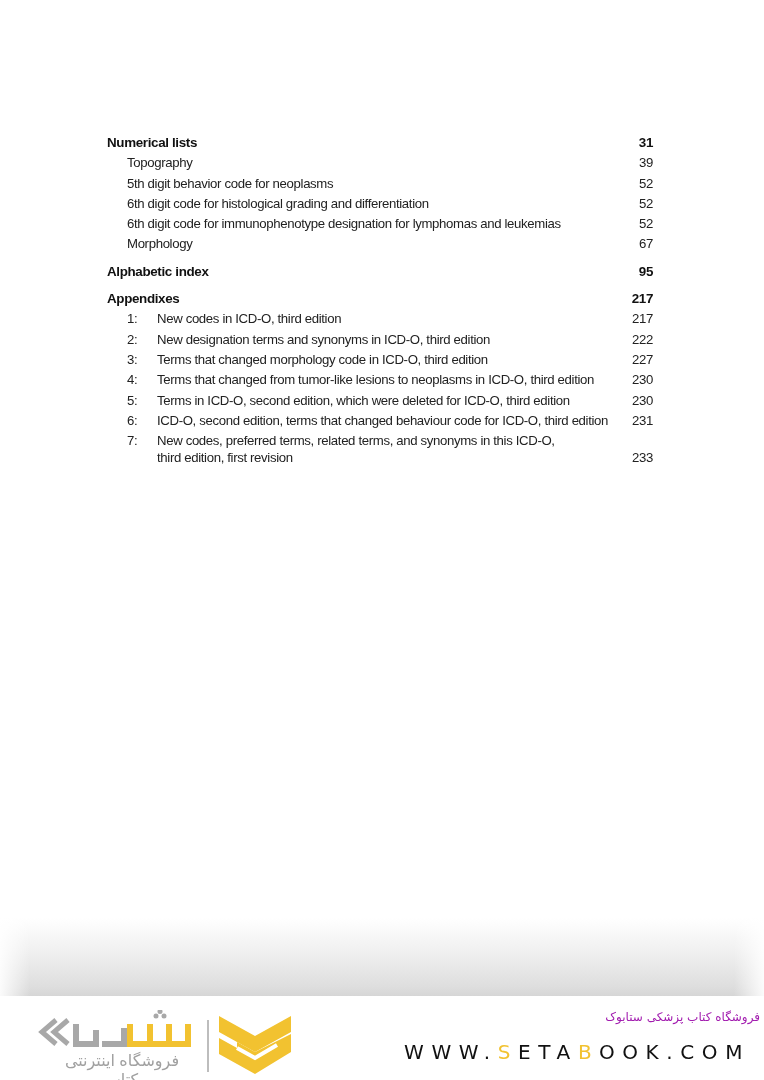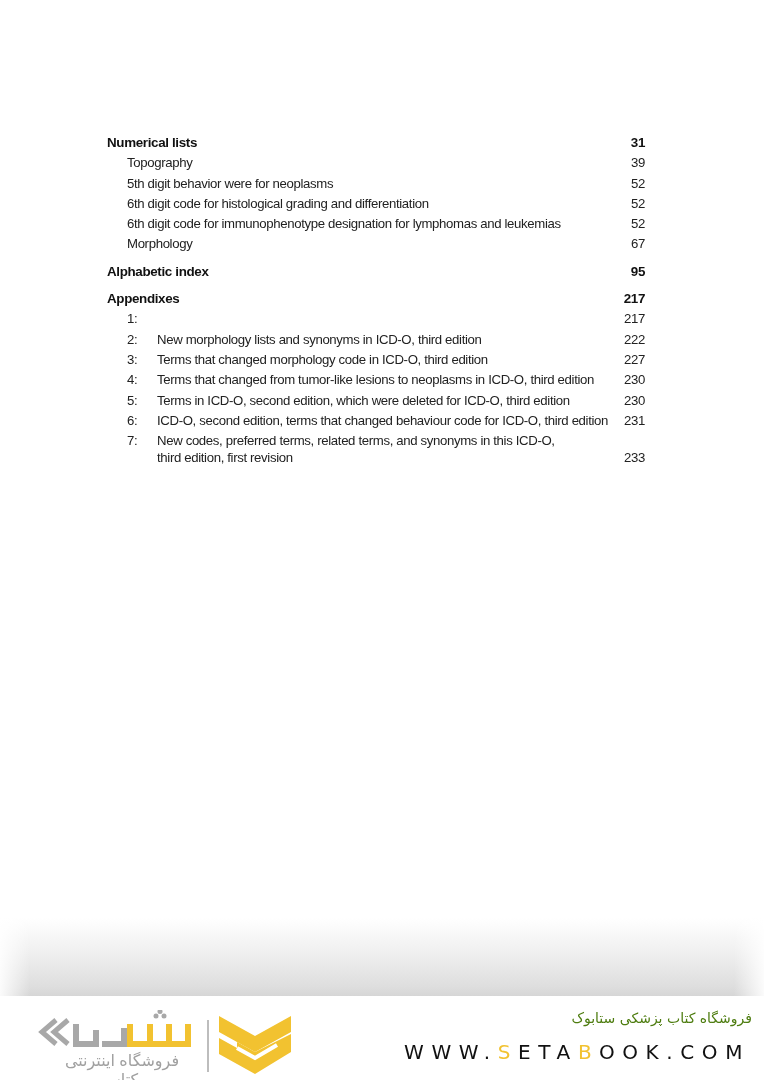--- a/index.html
+++ b/index.html
@@ -24,21 +24,21 @@
       letter-spacing: -0.35px;
     }
     .row {
       position: relative;
       height: 20.3px;
       line-height: 20px;
       white-space: nowrap;
     }
     .row .pg {
       position: absolute;
-      right: 8px;
+      right: 0;
       top: 0;
     }
     .section {
       font-weight: bold;
       font-size: 13.4px;
       color: #111;
     }
     .section.gap {
       margin-top: 7px;
     }
@@ -131,24 +131,24 @@
       left: 52px;
       top: 55px;
       width: 140px;
       font-size: 16px;
       color: #a0a0a0;
       direction: rtl;
       text-align: center;
     }
     .store-fa {
       position: absolute;
-      right: 12px;
+      right: 4px;
       top: 14px;
-      font-size: 14px;
-      color: #4d7c0f;
+      font-size: 12px;
+      color: #a21caf;
       direction: rtl;
       font-family: "DejaVu Sans", sans-serif;
     }
     .store-url {
       position: absolute;
       right: 14px;
       top: 44px;
       font-size: 20px;
       letter-spacing: 7.6px;
       color: #111;
@@ -164,21 +164,21 @@
 
   <div class="row section">
     <span>Numerical lists</span>
     <span class="pg">31</span>
   </div>
   <div class="row sub">
     <span class="label">Topography</span>
     <span class="pg">39</span>
   </div>
   <div class="row sub">
-    <span class="label">5th digit behavior were for neoplasms</span>
+    <span class="label">5th digit behavior code for neoplasms</span>
     <span class="pg">52</span>
   </div>
   <div class="row sub">
     <span class="label">6th digit code for histological grading and differentiation</span>
     <span class="pg">52</span>
   </div>
   <div class="row sub">
     <span class="label">6th digit code for immunophenotype designation for lymphomas and leukemias</span>
     <span class="pg">52</span>
   </div>
@@ -191,25 +191,26 @@
     <span>Alphabetic index</span>
     <span class="pg">95</span>
   </div>
 
   <div class="row section gap">
     <span>Appendixes</span>
     <span class="pg">217</span>
   </div>
   <div class="row app">
     <span class="num">1:</span>
+    <span class="label">New codes in ICD-O, third edition</span>
     <span class="pg">217</span>
   </div>
   <div class="row app">
     <span class="num">2:</span>
-    <span class="label">New morphology lists and synonyms in ICD-O, third edition</span>
+    <span class="label">New designation terms and synonyms in ICD-O, third edition</span>
     <span class="pg">222</span>
   </div>
   <div class="row app">
     <span class="num">3:</span>
     <span class="label">Terms that changed morphology code in ICD-O, third edition</span>
     <span class="pg">227</span>
   </div>
   <div class="row app">
     <span class="num">4:</span>
     <span class="label">Terms that changed from tumor-like lesions to neoplasms in ICD-O, third edition</span>

